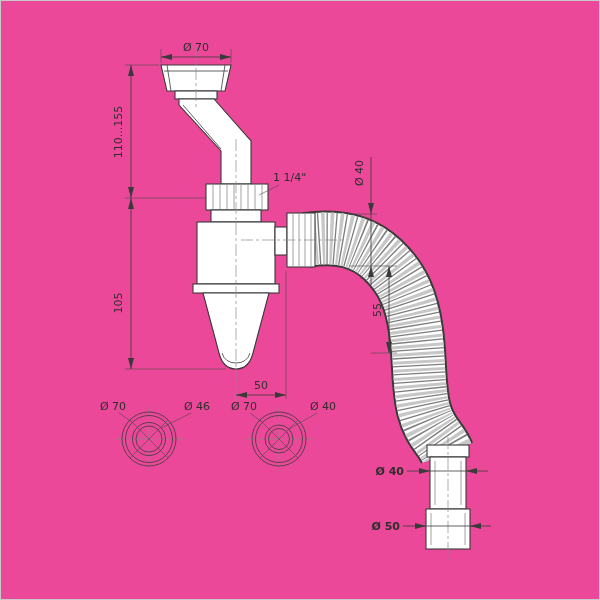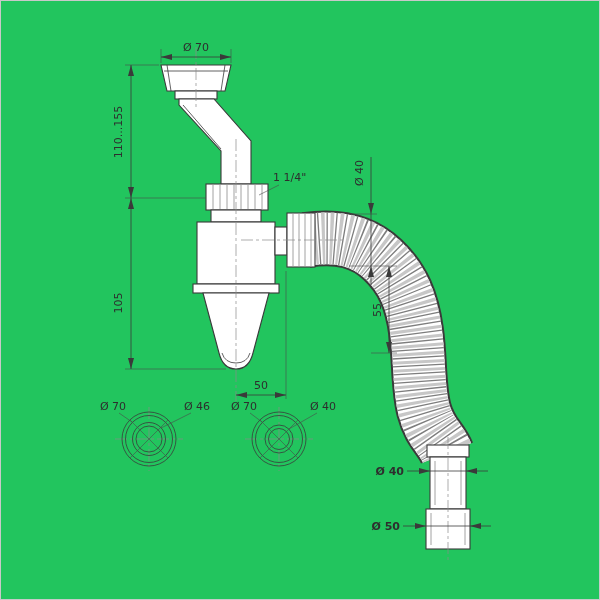--- a/index.html
+++ b/index.html
@@ -1,18 +1,18 @@
 <!DOCTYPE html>
 <html><head>
 <meta charset="utf-8">
 <style>
   html,body{margin:0;padding:0;background:#fff;}
   .frame{
     width:598px;height:598px;border:1px solid #c9c9c9;
-    background:#22c55e;position:relative;overflow:hidden;
+    background:#ec4899;position:relative;overflow:hidden;
     font-family:"DejaVu Sans", sans-serif;
   }
   svg text{
     font-family:"DejaVu Sans", sans-serif;
     font-size:11px;
     fill:#2e2e2e;
   }
   svg .bold{font-weight:bold;}
   .outline{stroke:#3a3a3a;stroke-width:1.1;fill:#ffffff;}
   .thin{stroke:#3a3a3a;stroke-width:0.8;fill:none;}

